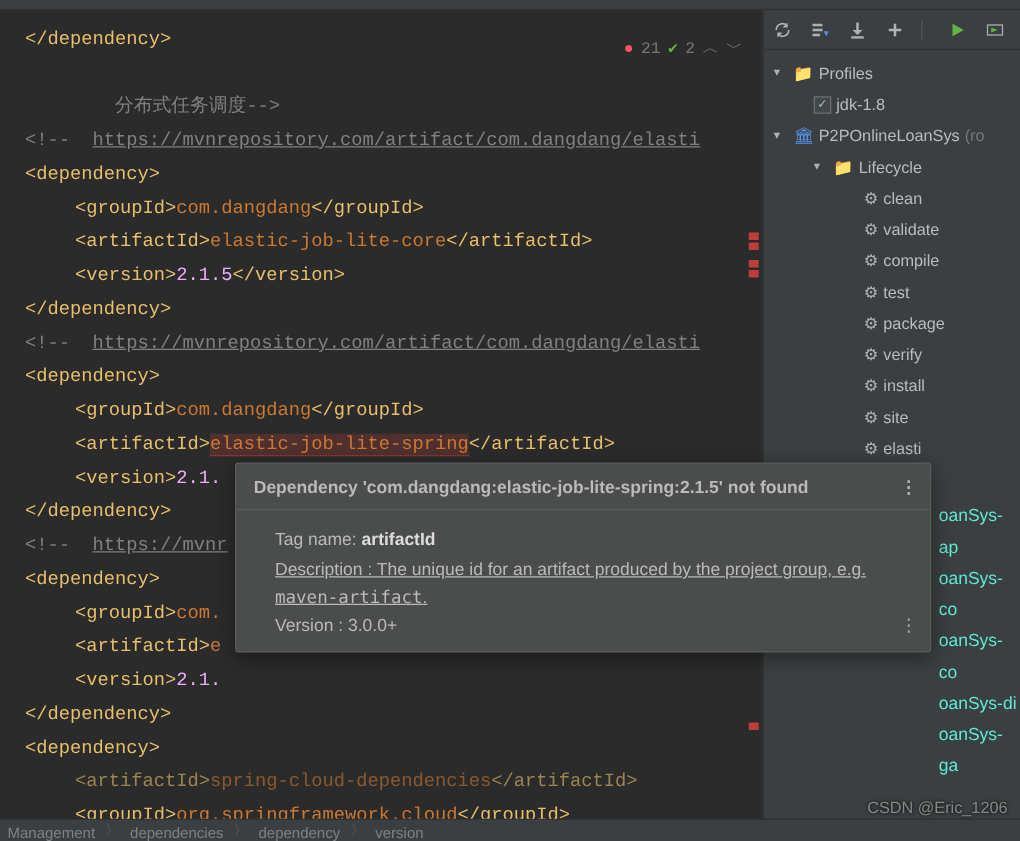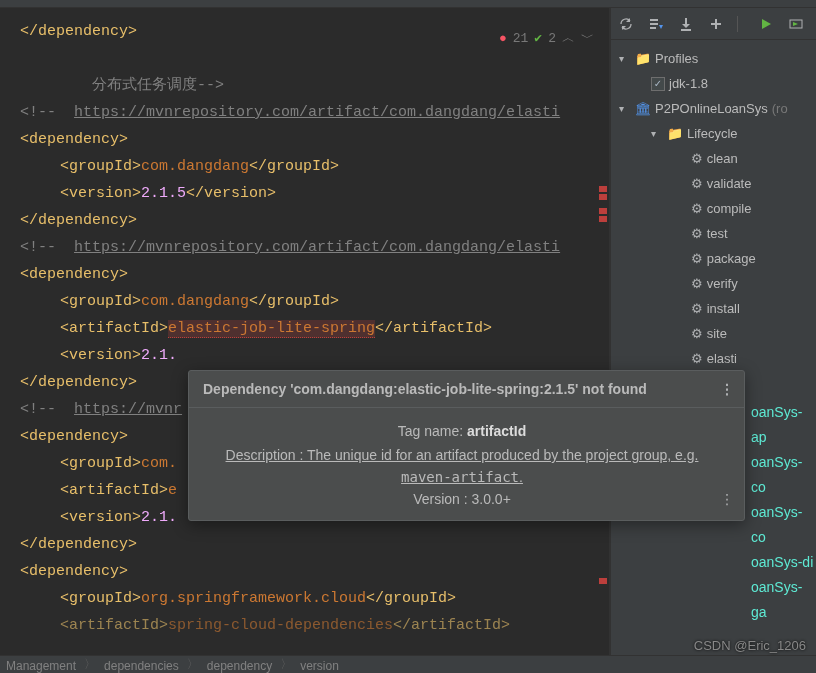--- a/index.html
+++ b/index.html
@@ -143,21 +143,20 @@
     .tooltip-row1 {
       padding: 10px 40px 10px 14px;
       border-bottom: 1px solid #5a5d5e;
       position: relative;
       font-weight: bold;
     }
     .tooltip-row2 {
       padding: 12px 40px 10px 31px;
       position: relative;
       line-height: 22px;
-      text-align: center;
     }
     .tooltip .more {
       position: absolute;
       right: 10px;
       top: 10px;
       color: #afb1b3;
       cursor: pointer;
     }
     .tooltip b { color: #dcdcdc; font-weight: bold; }
     .tooltip code { font-family: Consolas, monospace; color:#bababa; }
@@ -226,37 +225,38 @@
       <span class="arrow-icon">﹀</span>
     </div>
 
     <div class="code-content">
       <div class="code-line indent1"><span class="tag">&lt;/dependency&gt;</span></div>
       <div class="code-line" style="height:27px;"></div>
       <div class="code-line"><span class="chinese">        分布式任务调度--&gt;</span></div>
       <div class="code-line indent1"><span class="comment">&lt;!--  </span><span class="comment-link">https://mvnrepository.com/artifact/com.dangdang/elasti</span></div>
       <div class="code-line indent1"><span class="tag">&lt;dependency&gt;</span></div>
       <div class="code-line indent2"><span class="tag">&lt;groupId&gt;</span><span class="groupid-val">com.dangdang</span><span class="tag">&lt;/groupId&gt;</span></div>
+      <div class="code-line indent2"><span class="tag">&lt;artifactId&gt;</span><span class="artifactid-val">elastic-job-lite-core</span><span class="tag">&lt;/artifactId&gt;</span></div>
       <div class="code-line indent2"><span class="tag">&lt;version&gt;</span><span class="version-val">2.1.5</span><span class="tag">&lt;/version&gt;</span></div>
       <div class="code-line indent1"><span class="tag">&lt;/dependency&gt;</span></div>
       <div class="code-line indent1"><span class="comment">&lt;!--  </span><span class="comment-link">https://mvnrepository.com/artifact/com.dangdang/elasti</span></div>
       <div class="code-line indent1"><span class="tag">&lt;dependency&gt;</span></div>
       <div class="code-line indent2"><span class="tag">&lt;groupId&gt;</span><span class="groupid-val">com.dangdang</span><span class="tag">&lt;/groupId&gt;</span></div>
       <div class="code-line indent2"><span class="tag">&lt;artifactId&gt;</span><span class="artifactid-val highlight-error">elastic-job-lite-spring</span><span class="tag">&lt;/artifactId&gt;</span></div>
       <div class="code-line indent2"><span class="tag">&lt;version&gt;</span><span class="version-val">2.1.</span></div>
       <div class="code-line indent1"><span class="tag">&lt;/dependency&gt;</span></div>
       <div class="code-line indent1"><span class="comment">&lt;!--  </span><span class="comment-link">https://mvnr</span></div>
       <div class="code-line indent1"><span class="tag">&lt;dependency&gt;</span></div>
       <div class="code-line indent2"><span class="tag">&lt;groupId&gt;</span><span class="groupid-val">com.</span></div>
       <div class="code-line indent2"><span class="tag">&lt;artifactId&gt;</span><span class="artifactid-val">e</span></div>
       <div class="code-line indent2"><span class="tag">&lt;version&gt;</span><span class="version-val">2.1.</span></div>
       <div class="code-line indent1"><span class="tag">&lt;/dependency&gt;</span></div>
       <div class="code-line indent1"><span class="tag">&lt;dependency&gt;</span></div>
+      <div class="code-line indent2" style="opacity:0.6;"><span class="tag">&lt;artifactId&gt;</span><span class="artifactid-val">spring-cloud-dependencies</span><span class="tag">&lt;/artifactId&gt;</span></div>
       <div class="code-line indent2"><span class="tag">&lt;groupId&gt;</span><span class="groupid-val">org.springframework.cloud</span><span class="tag">&lt;/groupId&gt;</span></div>
-      <div class="code-line indent2" style="opacity:0.6;"><span class="tag">&lt;artifactId&gt;</span><span class="artifactid-val">spring-cloud-dependencies</span><span class="tag">&lt;/artifactId&gt;</span></div>
     </div>
 
     <div class="scroll-markers">
       <div class="marker" style="top:178px;"></div>
       <div class="marker" style="top:186px;"></div>
       <div class="marker" style="top:200px;"></div>
       <div class="marker" style="top:208px;"></div>
       <div class="marker" style="top:570px;"></div>
     </div>
   </div>

